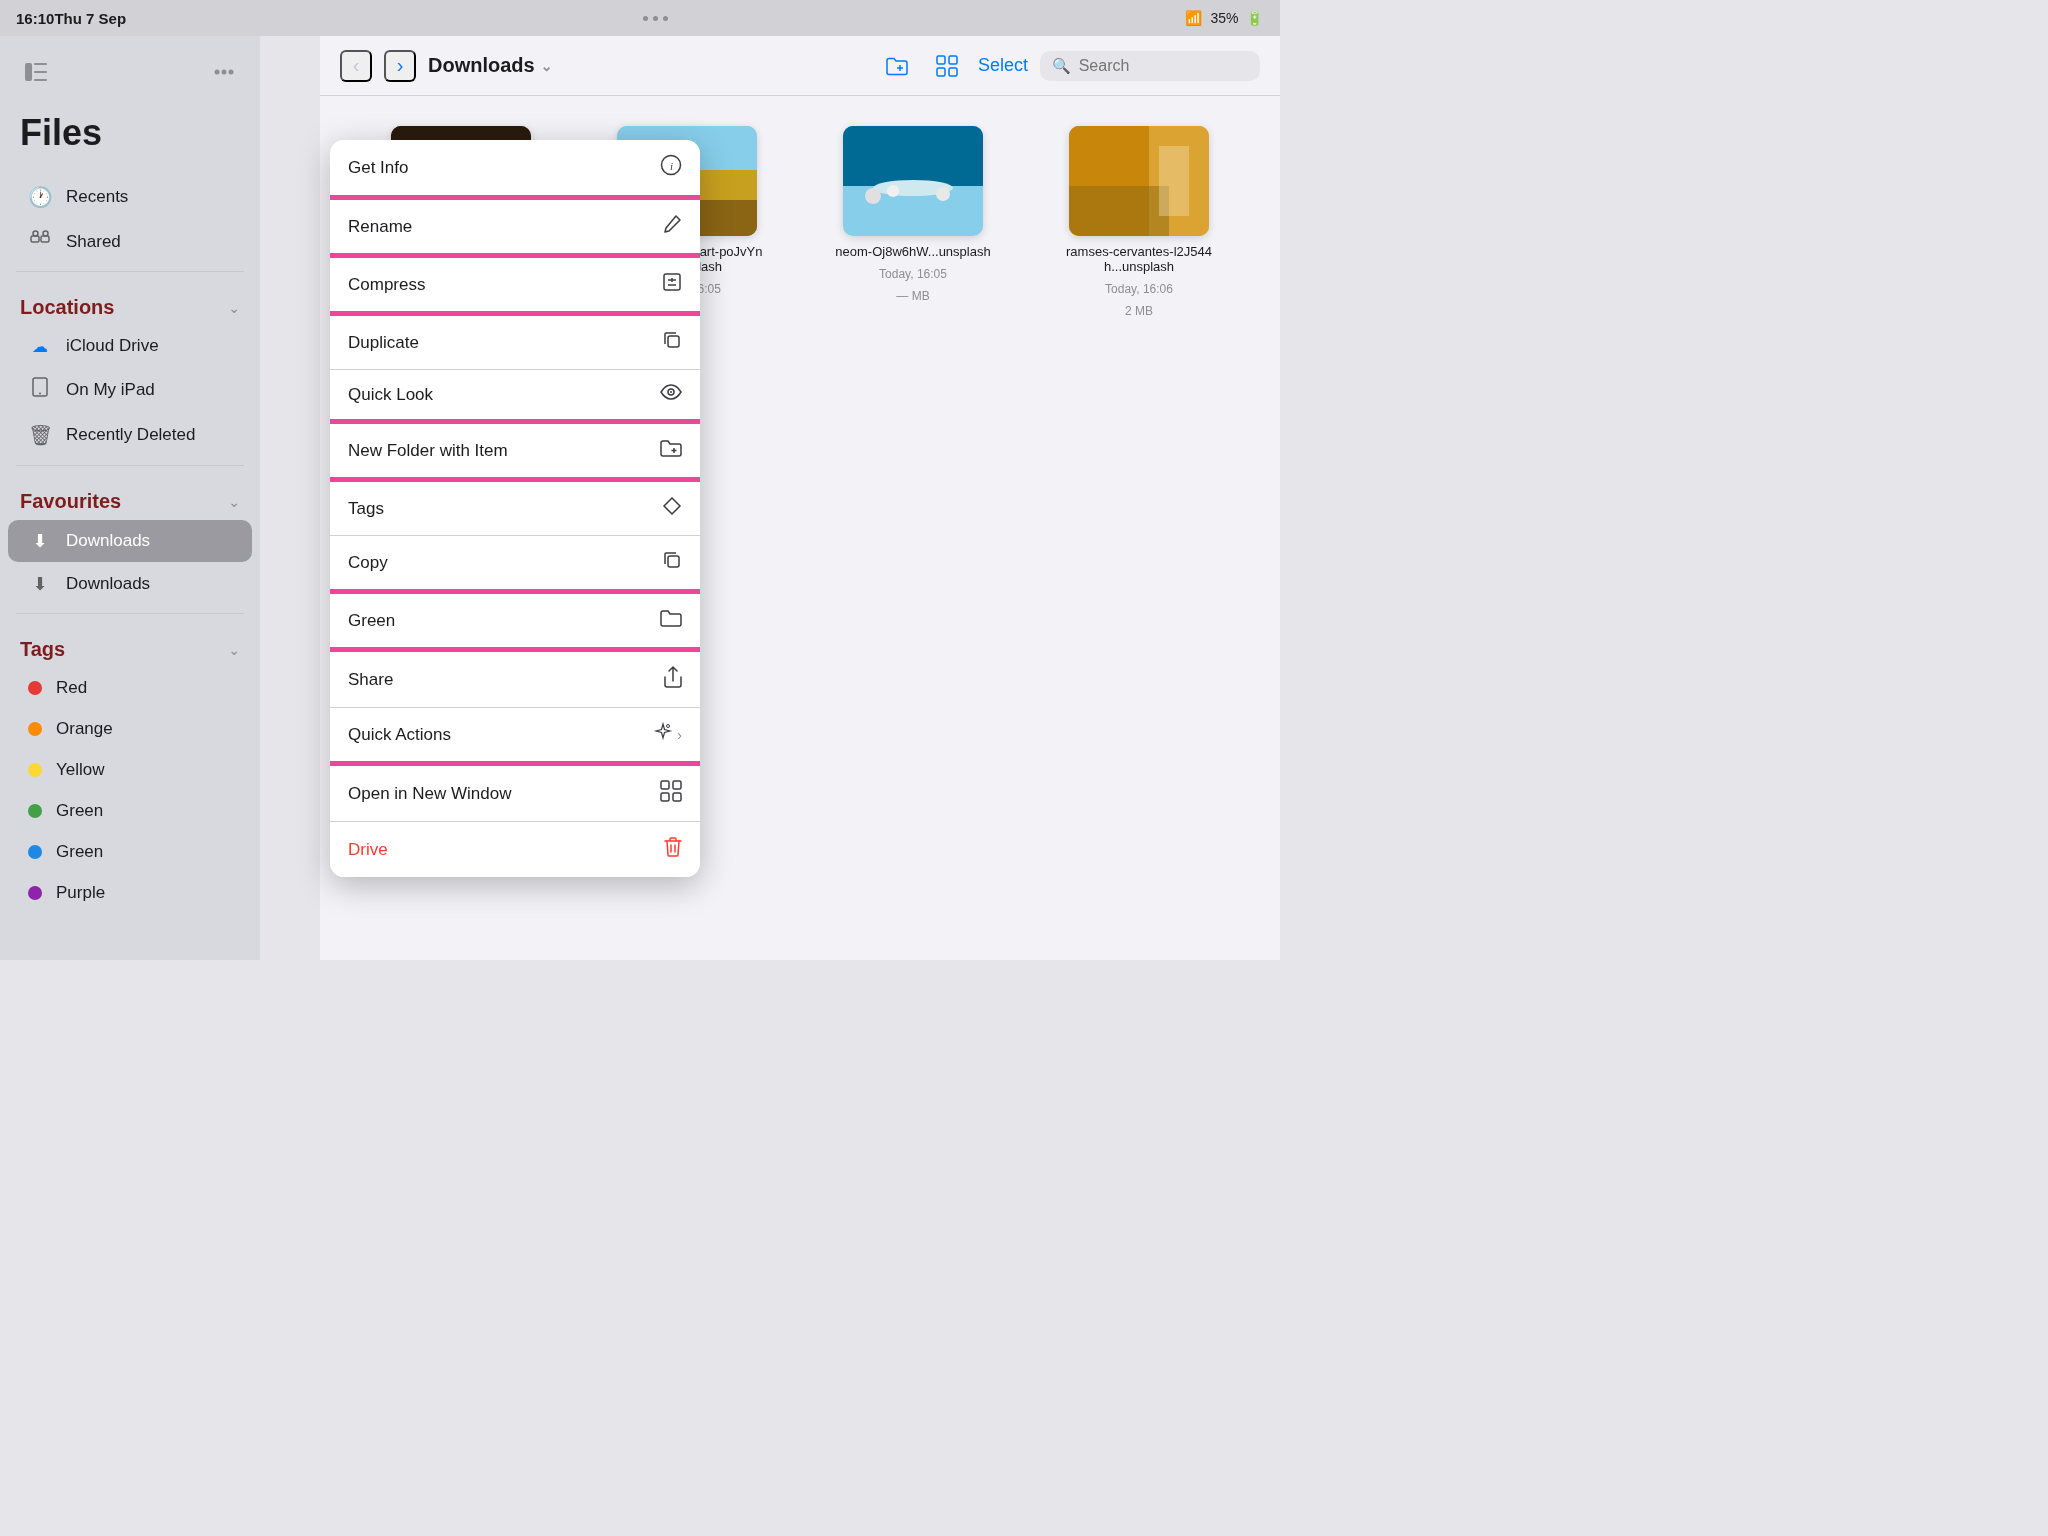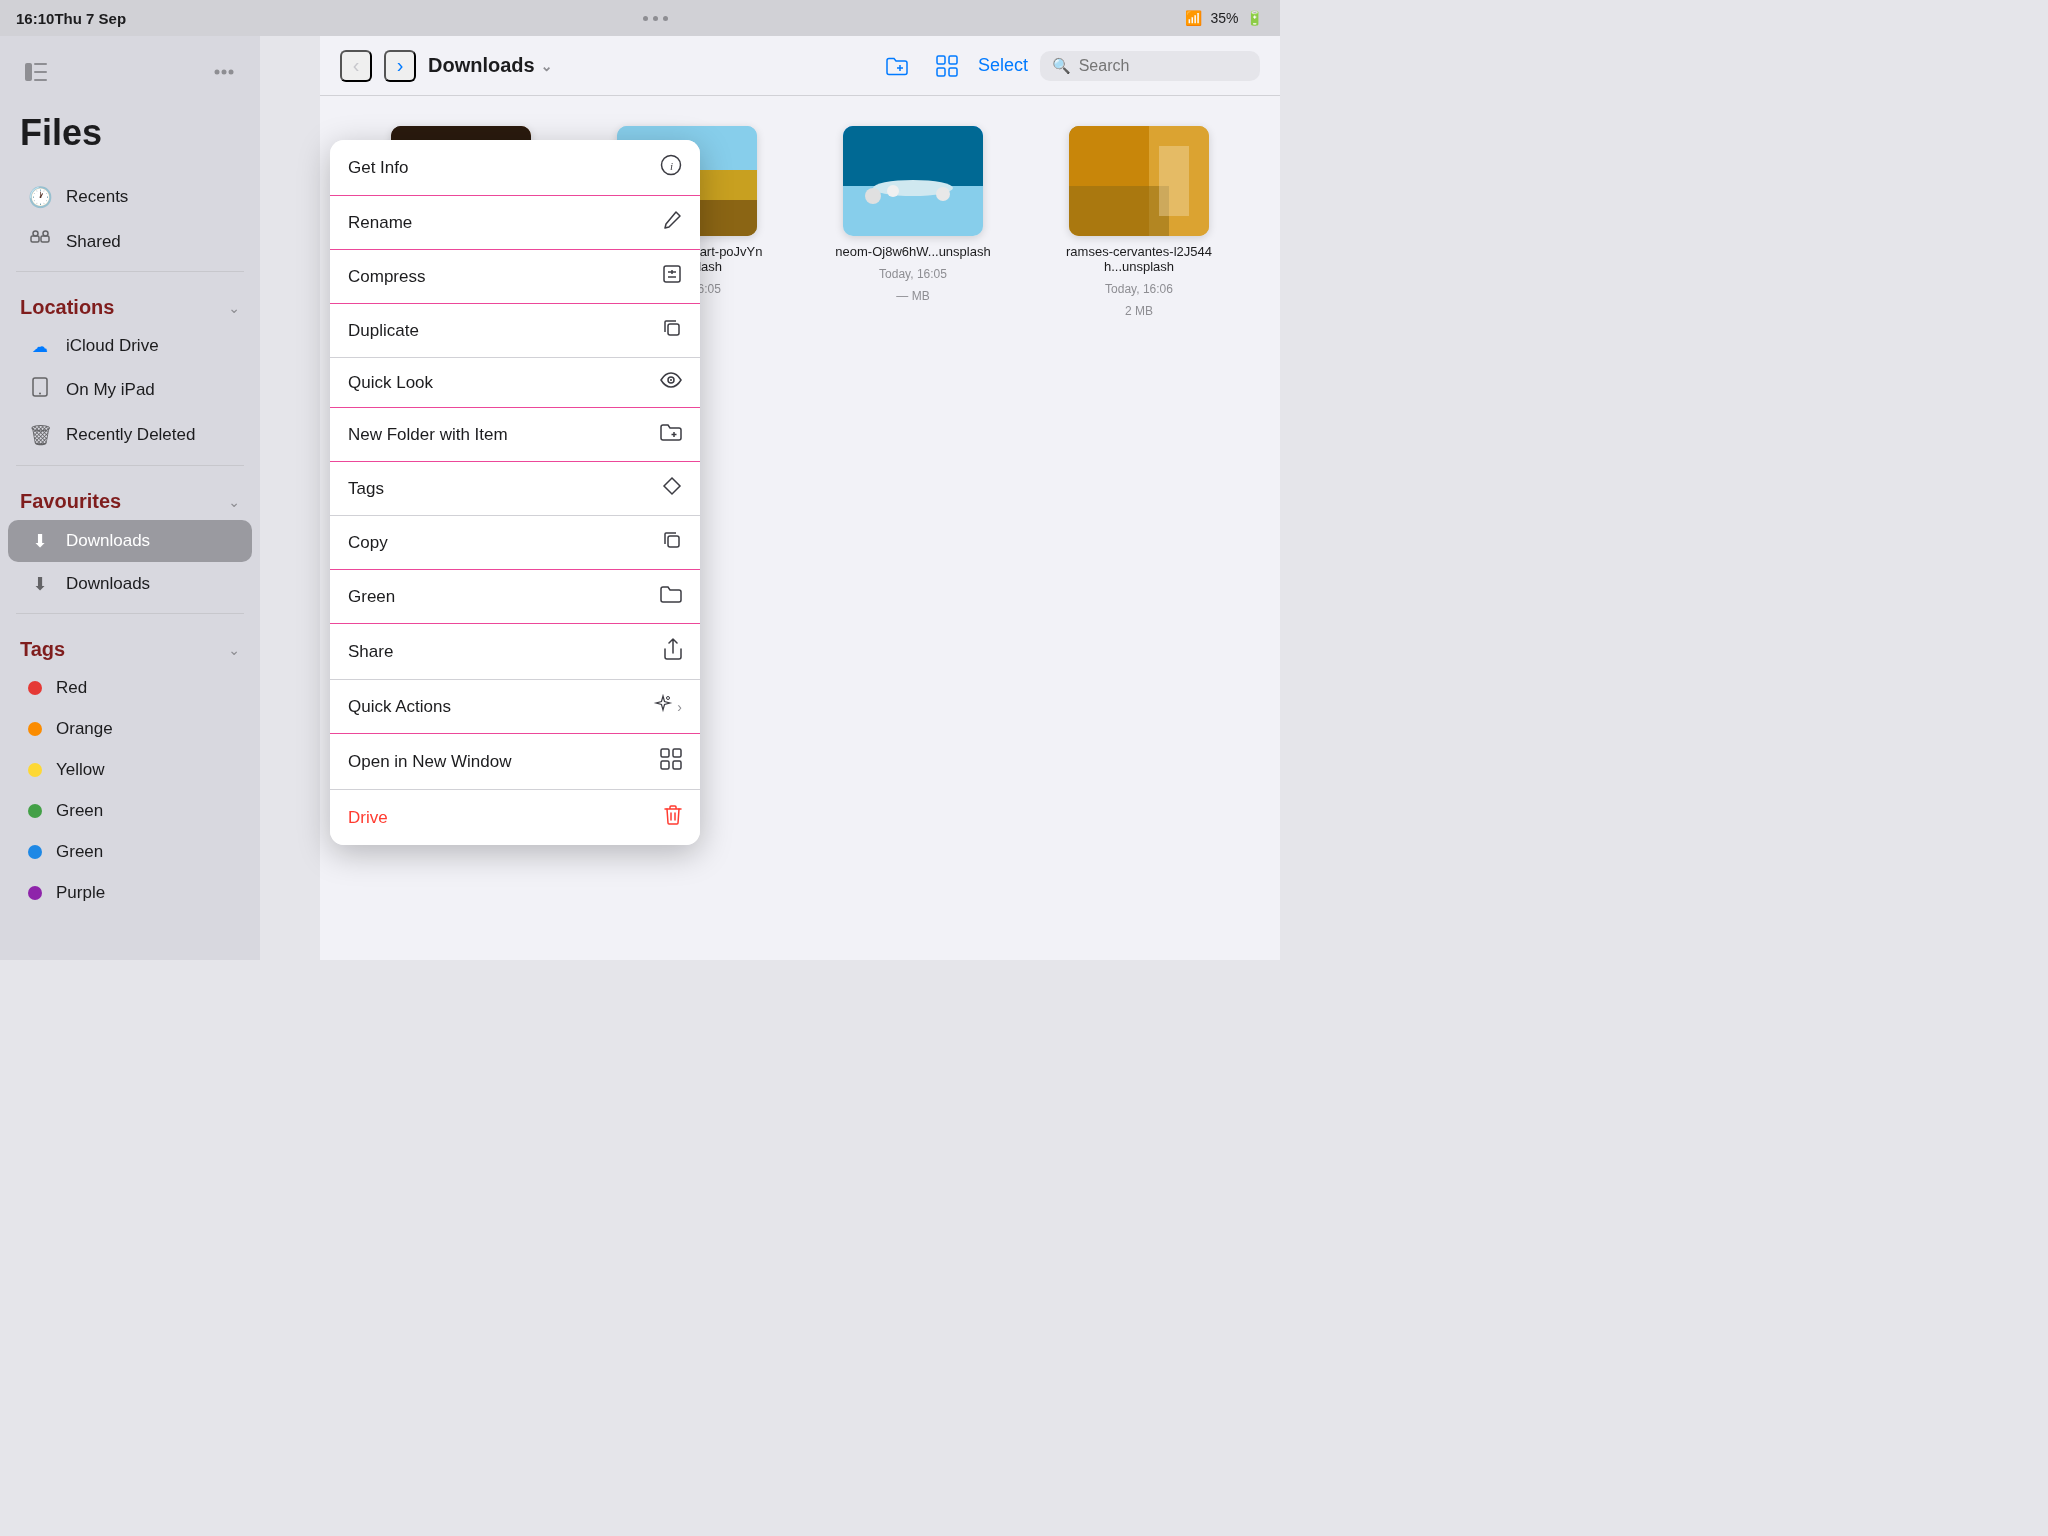--- a/index.html
+++ b/index.html
@@ -259,21 +259,21 @@
     .menu-group:last-child { border-bottom: none; }
     .menu-item {
       display: flex;
       align-items: center;
       justify-content: space-between;
       padding: 14px 18px;
       cursor: pointer;
       background: #fff;
     }
     .menu-item:not(:last-child) {
-      border-bottom: 1px solid #ec4899;
+      border-bottom: 5px solid #ec4899;
     }
     .menu-item-label {
       font-size: 17px;
       color: #1c1c1e;
     }
     .menu-item-label.red { color: #ff3b30; }
     .menu-item-icon {
       font-size: 18px;
       color: #3c3c43;
     }

